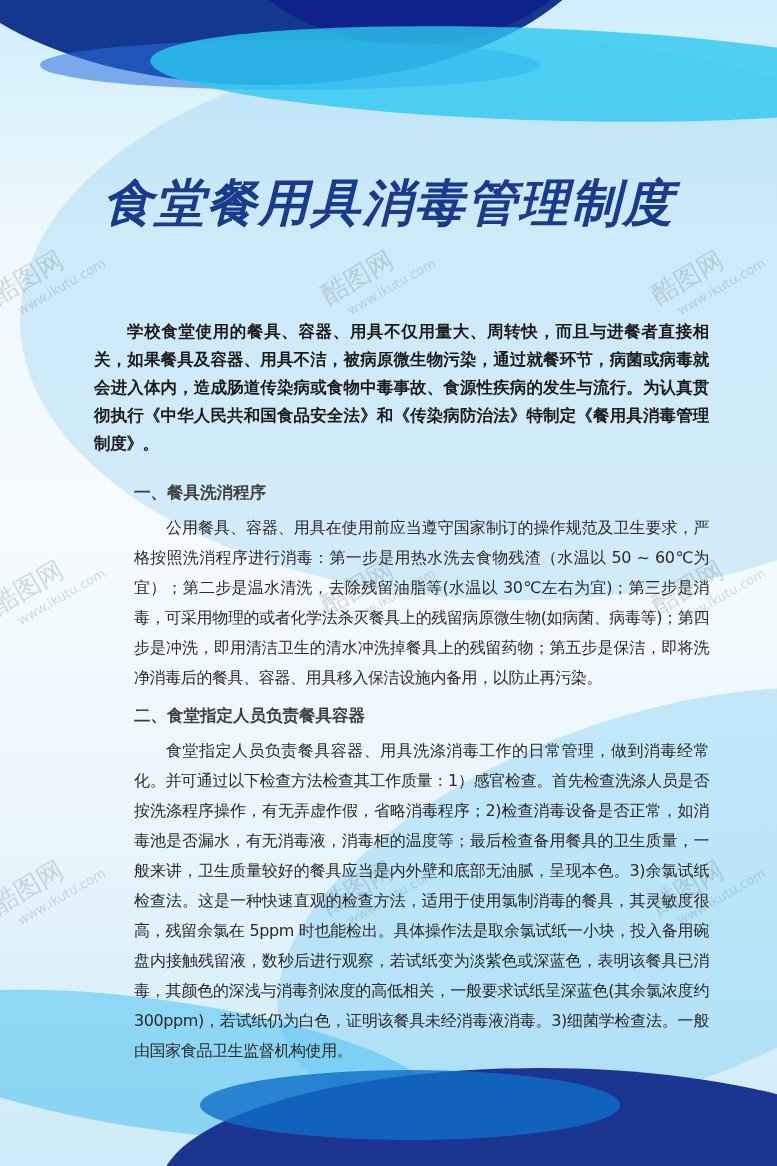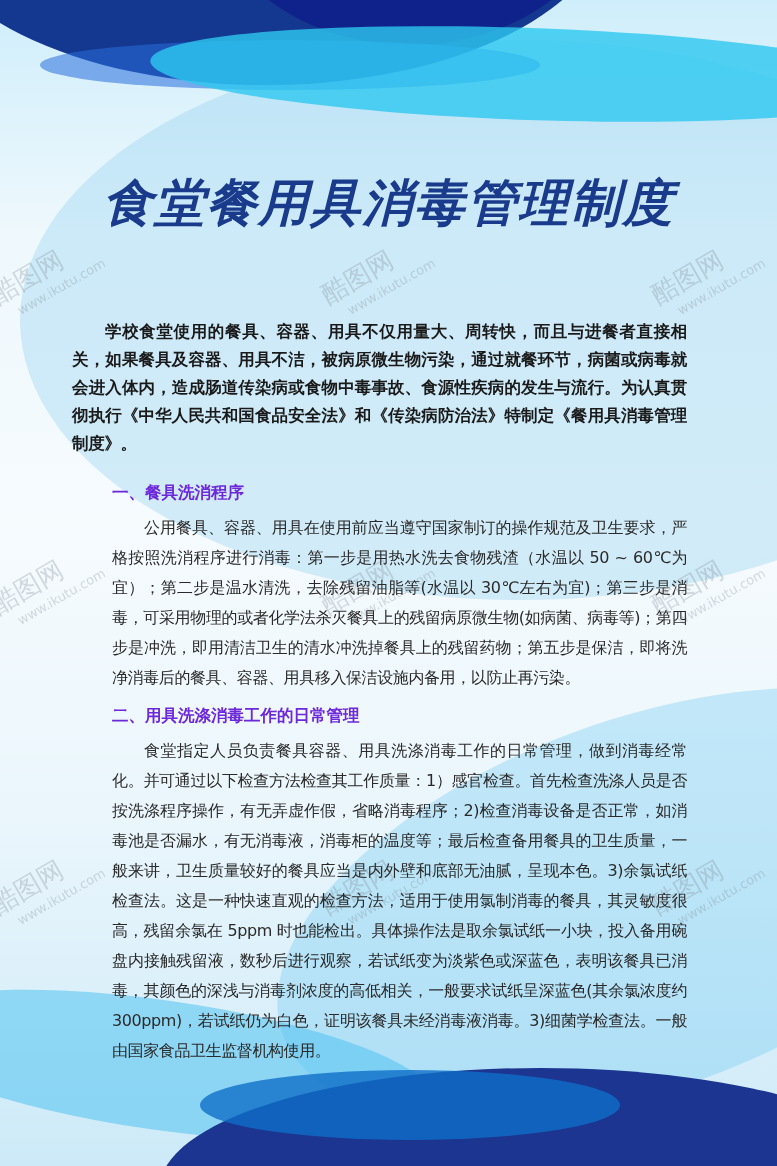--- a/index.html
+++ b/index.html
@@ -61,28 +61,28 @@
     .wm small { display: block; font-size: 13px; margin-left: 14px; }
 
     .title {
       position: absolute; left: 0; width: 777px; top: 170px;
       text-align: center; font-size: 50px; font-weight: bold;
       color: #1a3a8c; letter-spacing: 2px;
       font-family: "DejaVu Sans", sans-serif;
       font-style: italic;
     }
     .content {
-      position: absolute; left: 72px; width: 615px; top: 318px;
+      position: absolute; left: 94px; width: 615px; top: 318px;
     }
     .intro {
       font-size: 16.5px; font-weight: bold; line-height: 28px; color: #1a1a1a;
       text-indent: 2em; text-align: justify; letter-spacing: -0.3px;
     }
     .section-title {
-      font-size: 16.5px; font-weight: bold; color: #6d28d9;
+      font-size: 16.5px; font-weight: bold; color: #404040;
       padding-left: 40px; margin-top: 20px; line-height: 30px;
     }
     .para {
       font-size: 16px; line-height: 30px; color: #2a2a2a;
       text-indent: 2em; text-align: justify; letter-spacing: -0.4px;
       margin-top: 5px;
       margin-left: 40px;
     }
     .para2 { margin-top: 5px; }
     .s2 { margin-top: 8px; }
@@ -112,15 +112,15 @@
 <div class="wm" style="left:650px; top:860px;"><span>酷图网</span><small>www.ikutu.com</small></div>
 
 <h1 class="title">食堂餐用具消毒管理制度</h1>
 
 <div class="content">
   <p class="intro">学校食堂使用的餐具、容器、用具不仅用量大、周转快，而且与进餐者直接相关，如果餐具及容器、用具不洁，被病原微生物污染，通过就餐环节，病菌或病毒就会进入体内，造成肠道传染病或食物中毒事故、食源性疾病的发生与流行。为认真贯彻执行《中华人民共和国食品安全法》和《传染病防治法》特制定《餐用具消毒管理制度》。</p>
 
   <h2 class="section-title">一、餐具洗消程序</h2>
   <p class="para">公用餐具、容器、用具在使用前应当遵守国家制订的操作规范及卫生要求，严格按照洗消程序进行消毒：第一步是用热水洗去食物残渣（水温以 50 ~ 60℃为宜）；第二步是温水清洗，去除残留油脂等(水温以 30℃左右为宜)；第三步是消毒，可采用物理的或者化学法杀灭餐具上的残留病原微生物(如病菌、病毒等)；第四步是冲洗，即用清洁卫生的清水冲洗掉餐具上的残留药物；第五步是保洁，即将洗净消毒后的餐具、容器、用具移入保洁设施内备用，以防止再污染。</p>
 
-  <h2 class="section-title s2">二、用具洗涤消毒工作的日常管理</h2>
+  <h2 class="section-title s2">二、食堂指定人员负责餐具容器</h2>
   <p class="para para2">食堂指定人员负责餐具容器、用具洗涤消毒工作的日常管理，做到消毒经常化。并可通过以下检查方法检查其工作质量：1）感官检查。首先检查洗涤人员是否按洗涤程序操作，有无弄虚作假，省略消毒程序；2)检查消毒设备是否正常，如消毒池是否漏水，有无消毒液，消毒柜的温度等；最后检查备用餐具的卫生质量，一般来讲，卫生质量较好的餐具应当是内外壁和底部无油腻，呈现本色。3)余氯试纸检查法。这是一种快速直观的检查方法，适用于使用氯制消毒的餐具，其灵敏度很高，残留余氯在 5ppm 时也能检出。具体操作法是取余氯试纸一小块，投入备用碗盘内接触残留液，数秒后进行观察，若试纸变为淡紫色或深蓝色，表明该餐具已消毒，其颜色的深浅与消毒剂浓度的高低相关，一般要求试纸呈深蓝色(其余氯浓度约 300ppm)，若试纸仍为白色，证明该餐具未经消毒液消毒。3)细菌学检查法。一般由国家食品卫生监督机构使用。</p>
 </div>
 
 </body></html>

